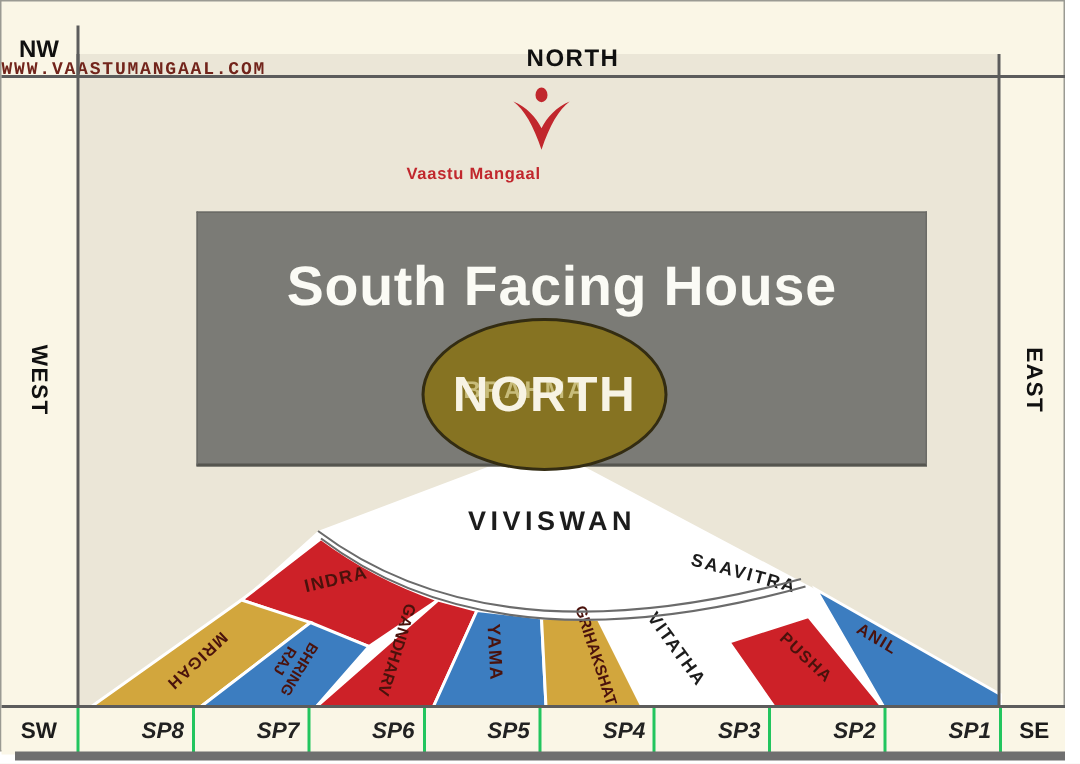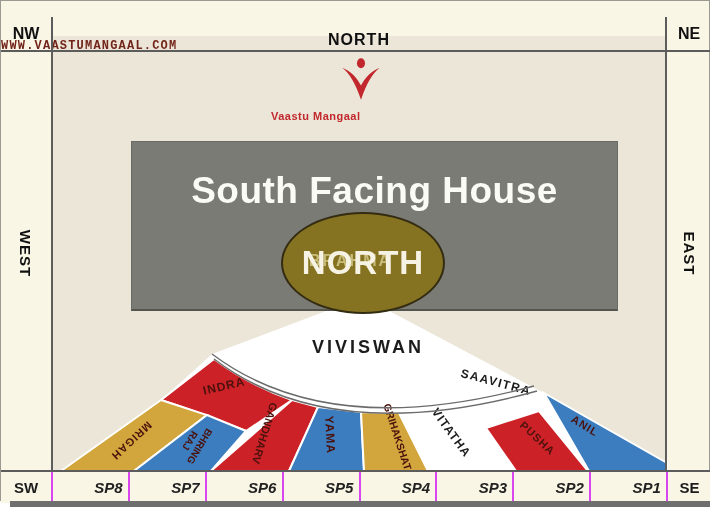--- a/index.html
+++ b/index.html
@@ -35,21 +35,21 @@
   #fan-svg{position:absolute;left:0;top:0;width:720px;height:509px;}
   #oval{position:absolute;left:280px;top:211px;width:164px;height:102px;border-radius:50%;
         border:2px solid #332c12;box-sizing:border-box;display:flex;align-items:center;justify-content:center;}
   #oval-back{position:absolute;left:0;top:38px;width:135px;text-align:center;font-size:16px;
              font-weight:bold;letter-spacing:2px;color:#fef9c3;opacity:.55;}
   #oval-label{position:relative;font-size:33px;font-weight:bold;color:#f7f3e4;letter-spacing:1px;}
   
   #row-bottom{position:absolute;left:0;top:469px;width:710px;height:31px;display:flex;
               border-top:2px solid #5c5c5c;background:#faf6e6;}
   .bcell{display:flex;align-items:center;justify-content:center;font-weight:bold;
-         font-size:15px;color:#1c1c1c;border-right:2px solid #d946ef;}
+         font-size:15px;color:#1c1c1c;border-right:2px solid #22c55e;}
   .bcell.sp{flex:1;font-style:italic;color:#222222;padding-left:36px;}
   #cell-sw{width:50px;}
   #cell-se{width:43px;border-right:none;}
   #shadow-bottom{position:absolute;left:10px;top:501px;width:700px;height:6px;background:#6f6f6f;}
   #shadow-right{position:absolute;left:710px;top:0;width:10px;height:509px;background:#ffffff;}
 </style>
 </head>
 <body>
 
 <div id="stage">
@@ -99,21 +99,20 @@
     </div>
 
     <div id="oval" style="background: rgb(134, 115, 34);">
       <div id="oval-back">BRAHMA</div>
       <div id="oval-label">NORTH</div>
     </div>
 
     <div id="row-top">
       <div id="cell-nw" class="cell">NW</div>
       <div id="cell-north" class="cell">NORTH</div>
-      <div id="cell-ne" class="cell">NE</div>
     </div>
 
     <div id="col-west">
       <span class="vlabel">WEST</span>
     </div>
     <div id="col-east">
       <span class="vlabel">EAST</span>
     </div>
 
     <div id="row-bottom">

